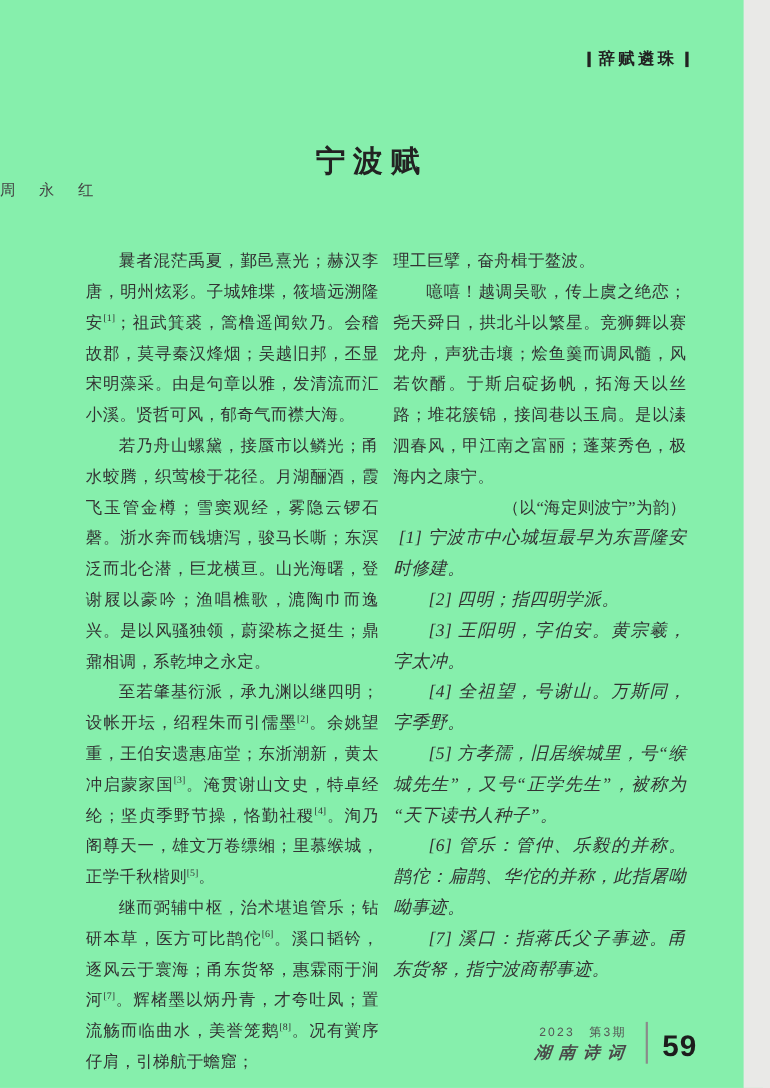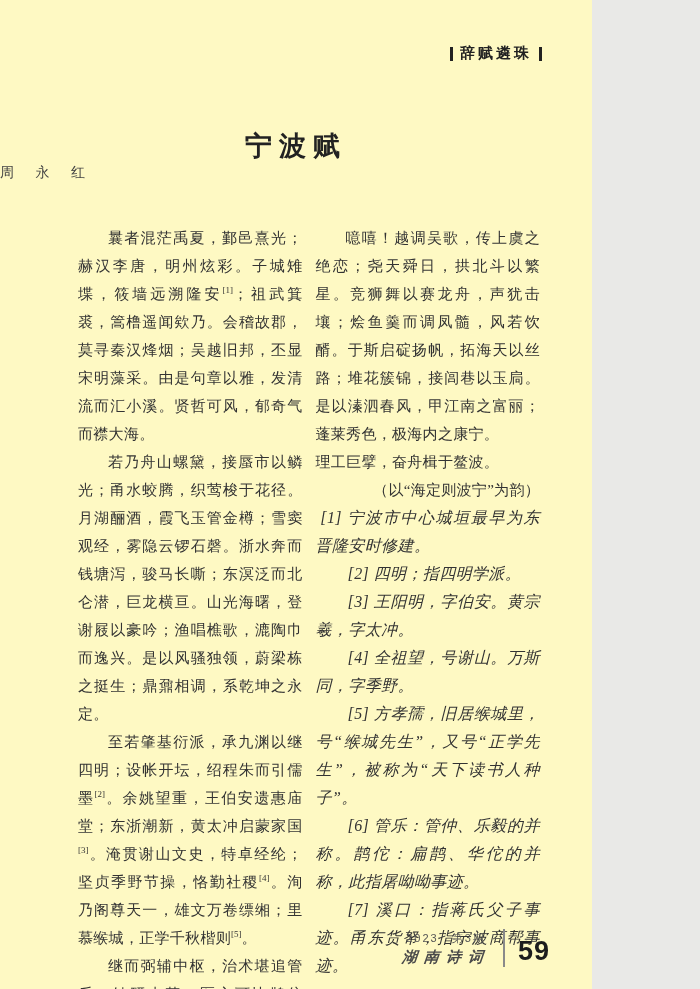--- a/index.html
+++ b/index.html
@@ -3,22 +3,22 @@
 <meta charset="utf-8">
 <style>
   html,body{margin:0;padding:0;}
   body{
     width:700px;height:989px;
     background:#e9e9e7;
     font-family:"Liberation Serif","DejaVu Serif",serif;
   }
   .page{
     position:relative;
-    width:592px;height:989px;
-    background:#fef9c3;
+    width:676px;height:989px;
+    background:#86efac;
     color:#333;
     overflow:hidden;
     box-sizing:border-box;
   }
   
   .header{
     position:absolute;top:44px;right:50px;
     display:flex;align-items:center;gap:7px;
     font-family:"Liberation Sans","DejaVu Sans",sans-serif;
     font-weight:bold;font-size:15px;letter-spacing:3px;color:#222;
@@ -103,22 +103,22 @@
 
   <div class="columns">
     <div class="col">
       <p class="para">曩者混茫禹夏，鄞邑熹光；赫汉李唐，明州炫彩。子城雉堞，筱墙远溯隆安<sup class="ref">[1]</sup>；祖武箕裘，篙橹遥闻欸乃。会稽故郡，莫寻秦汉烽烟；吴越旧邦，丕显宋明藻采。由是句章以雅，发清流而汇小溪。贤哲可风，郁奇气而襟大海。</p>
       <p class="para">若乃舟山螺黛，接蜃市以鳞光；甬水蛟腾，织莺梭于花径。月湖酾酒，霞飞玉管金樽；雪窦观经，雾隐云锣石磬。浙水奔而钱塘泻，骏马长嘶；东溟泛而北仑潜，巨龙横亘。山光海曙，登谢屐以豪吟；渔唱樵歌，漉陶巾而逸兴。是以风骚独领，蔚梁栋之挺生；鼎鼐相调，系乾坤之永定。</p>
       <p class="para">至若肇基衍派，承九渊以继四明；设帐开坛，绍程朱而引儒墨<sup class="ref">[2]</sup>。余姚望重，王伯安遗惠庙堂；东浙潮新，黄太冲启蒙家国<sup class="ref">[3]</sup>。淹贯谢山文史，特卓经纶；坚贞季野节操，恪勤社稷<sup class="ref">[4]</sup>。洵乃阁尊天一，雄文万卷缥缃；里慕缑城，正学千秋楷则<sup class="ref">[5]</sup>。</p>
       <p class="para">继而弼辅中枢，治术堪追管乐；钻研本草，医方可比鹊佗<sup class="ref">[6]</sup>。溪口韬钤，逐风云于寰海；甬东货帑，惠霖雨于涧河<sup class="ref">[7]</sup>。辉楮墨以炳丹青，才夸吐凤；置流觞而临曲水，美誉笼鹅<sup class="ref">[8]</sup>。况有黉序仔肩，引梯航于蟾窟；</p>
     </div>
 
     <div class="col">
+      <p class="para no-indent">理工巨擘，奋舟楫于鳌波。</p>
       <p class="para">噫嘻！越调吴歌，传上虞之绝恋；尧天舜日，拱北斗以繁星。竞狮舞以赛龙舟，声犹击壤；烩鱼羹而调凤髓，风若饮醑。于斯启碇扬帆，拓海天以丝路；堆花簇锦，接闾巷以玉扃。是以溱泗春风，甲江南之富丽；蓬莱秀色，极海内之康宁。</p>
-      <p class="para no-indent">理工巨擘，奋舟楫于鳌波。</p>
       <p class="rhyme">（以“海定则波宁”为韵）</p>
       <p class="note first">[1] 宁波市中心城垣最早为东晋隆安时修建。</p>
       <p class="note">[2] 四明；指四明学派。</p>
       <p class="note">[3] 王阳明，字伯安。黄宗羲，字太冲。</p>
       <p class="note">[4] 全祖望，号谢山。万斯同，字季野。</p>
       <p class="note">[5] 方孝孺，旧居缑城里，号“缑城先生”，又号“正学先生”，被称为“天下读书人种子”。</p>
       <p class="note">[6] 管乐：管仲、乐毅的并称。鹊佗：扁鹊、华佗的并称，此指屠呦呦事迹。</p>
       <p class="note">[7] 溪口：指蒋氏父子事迹。甬东货帑，指宁波商帮事迹。</p>
     </div>
   </div>

